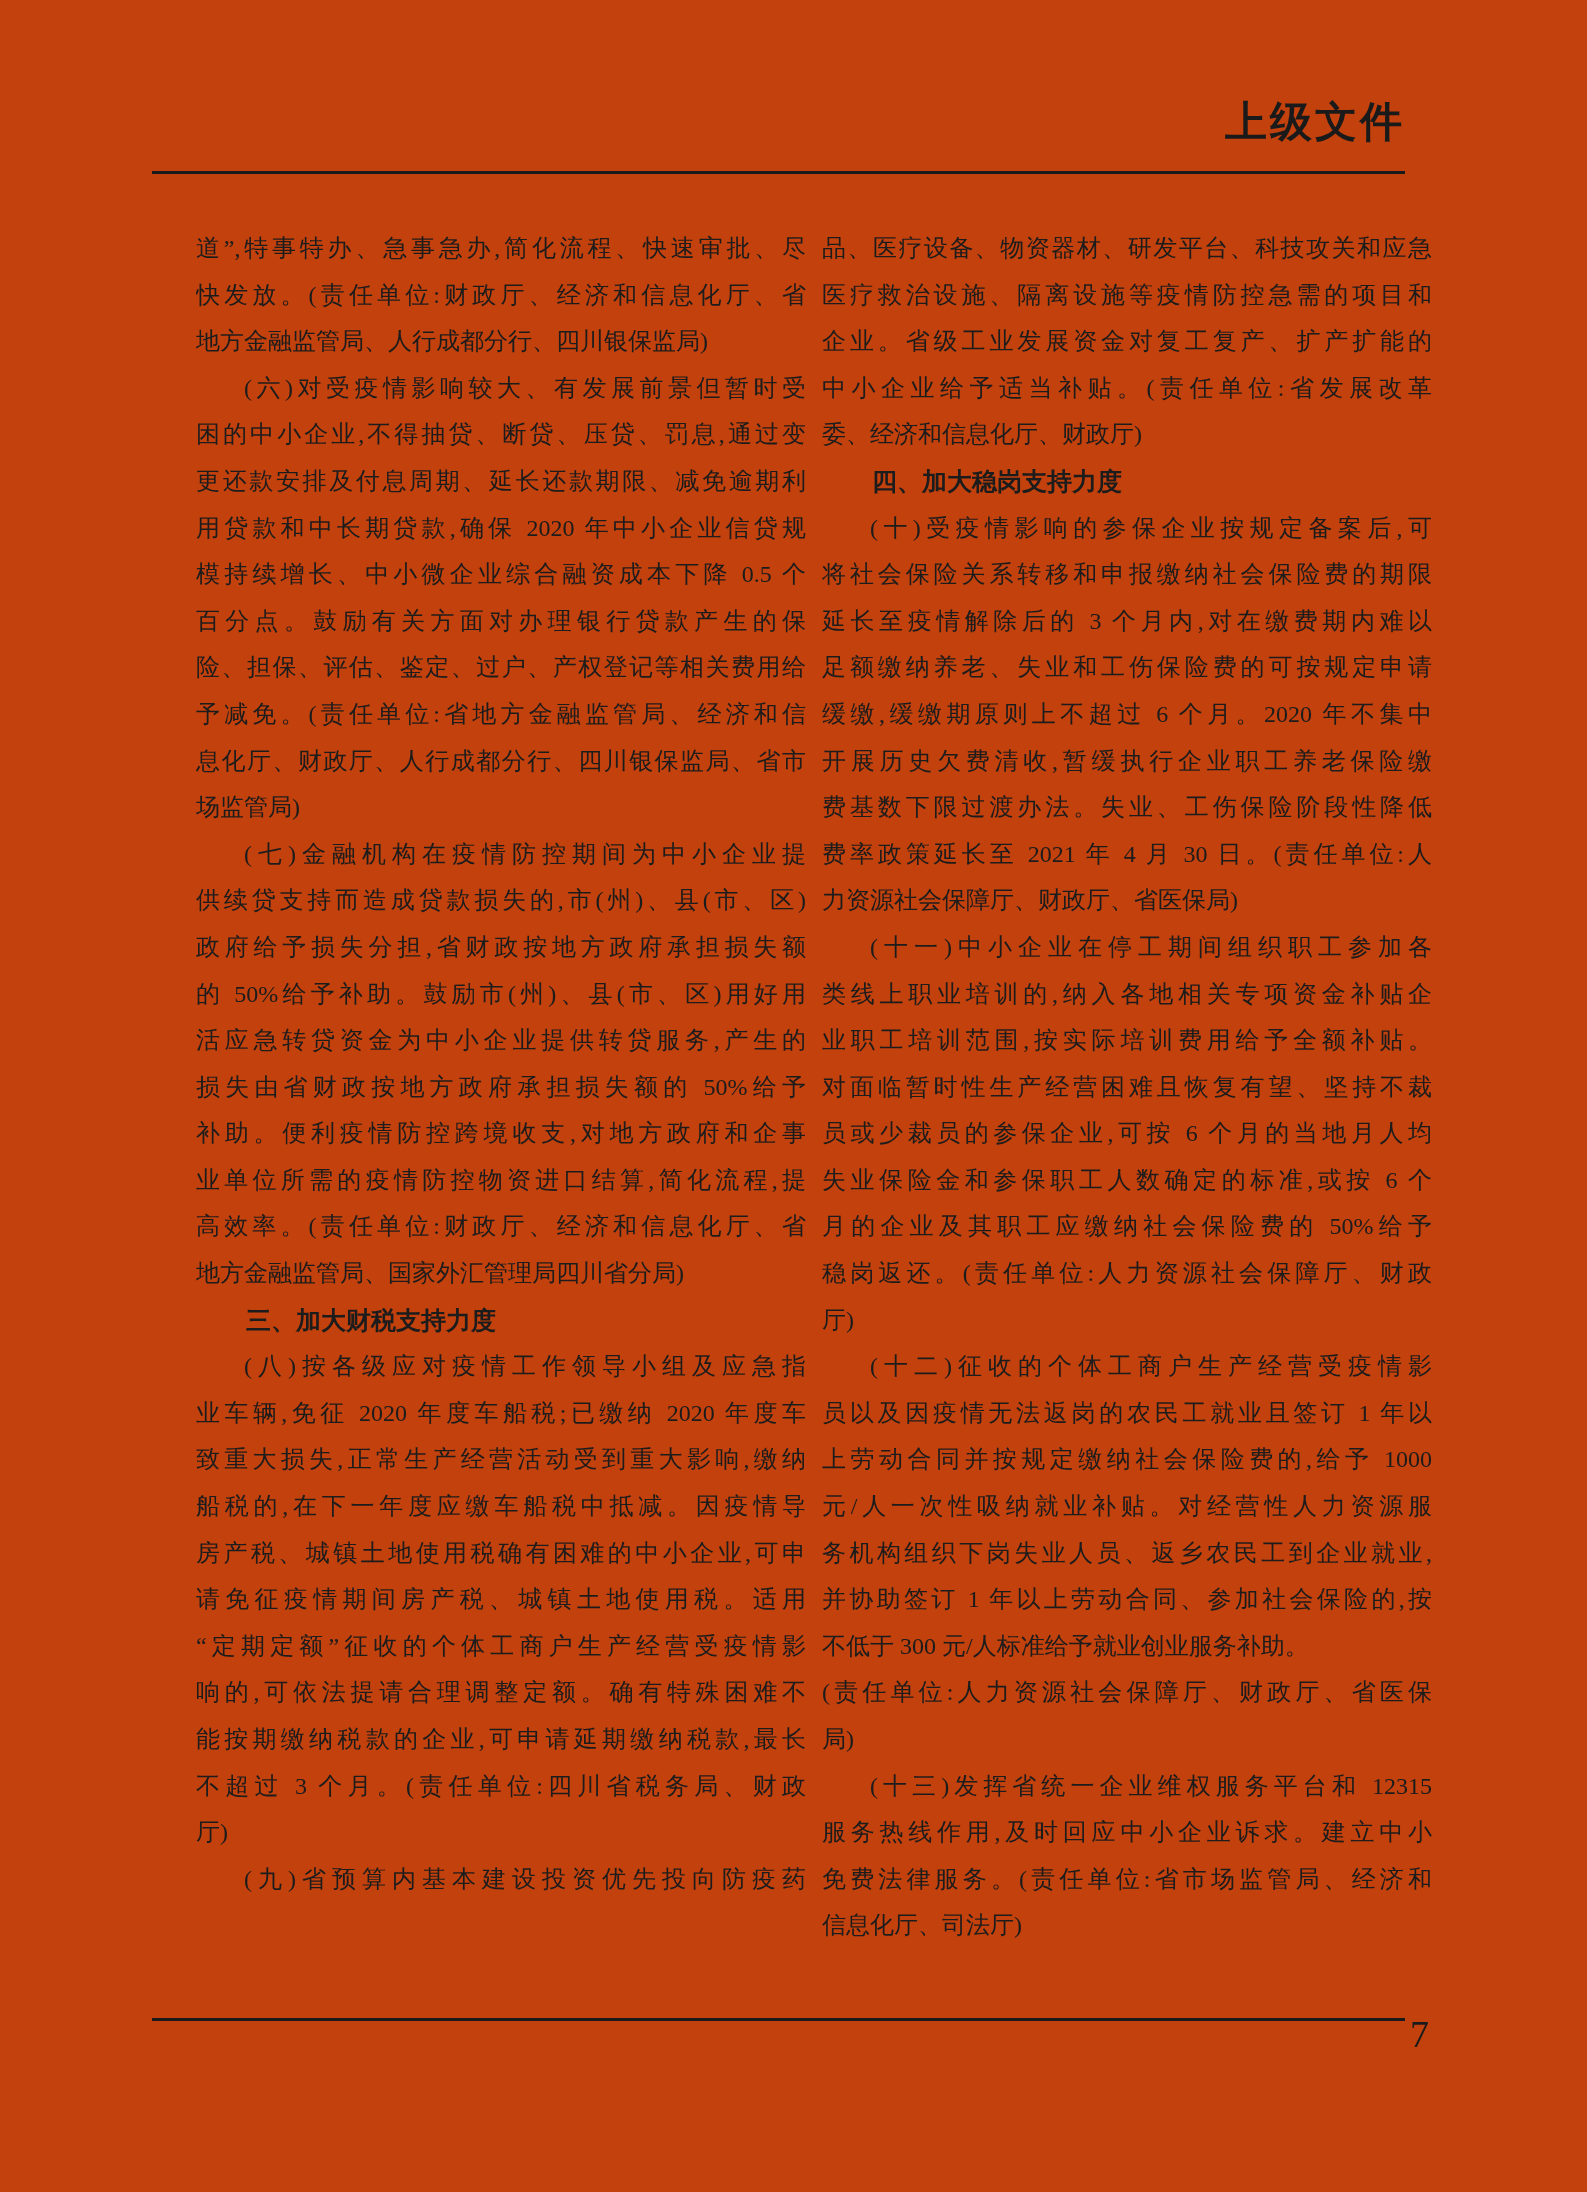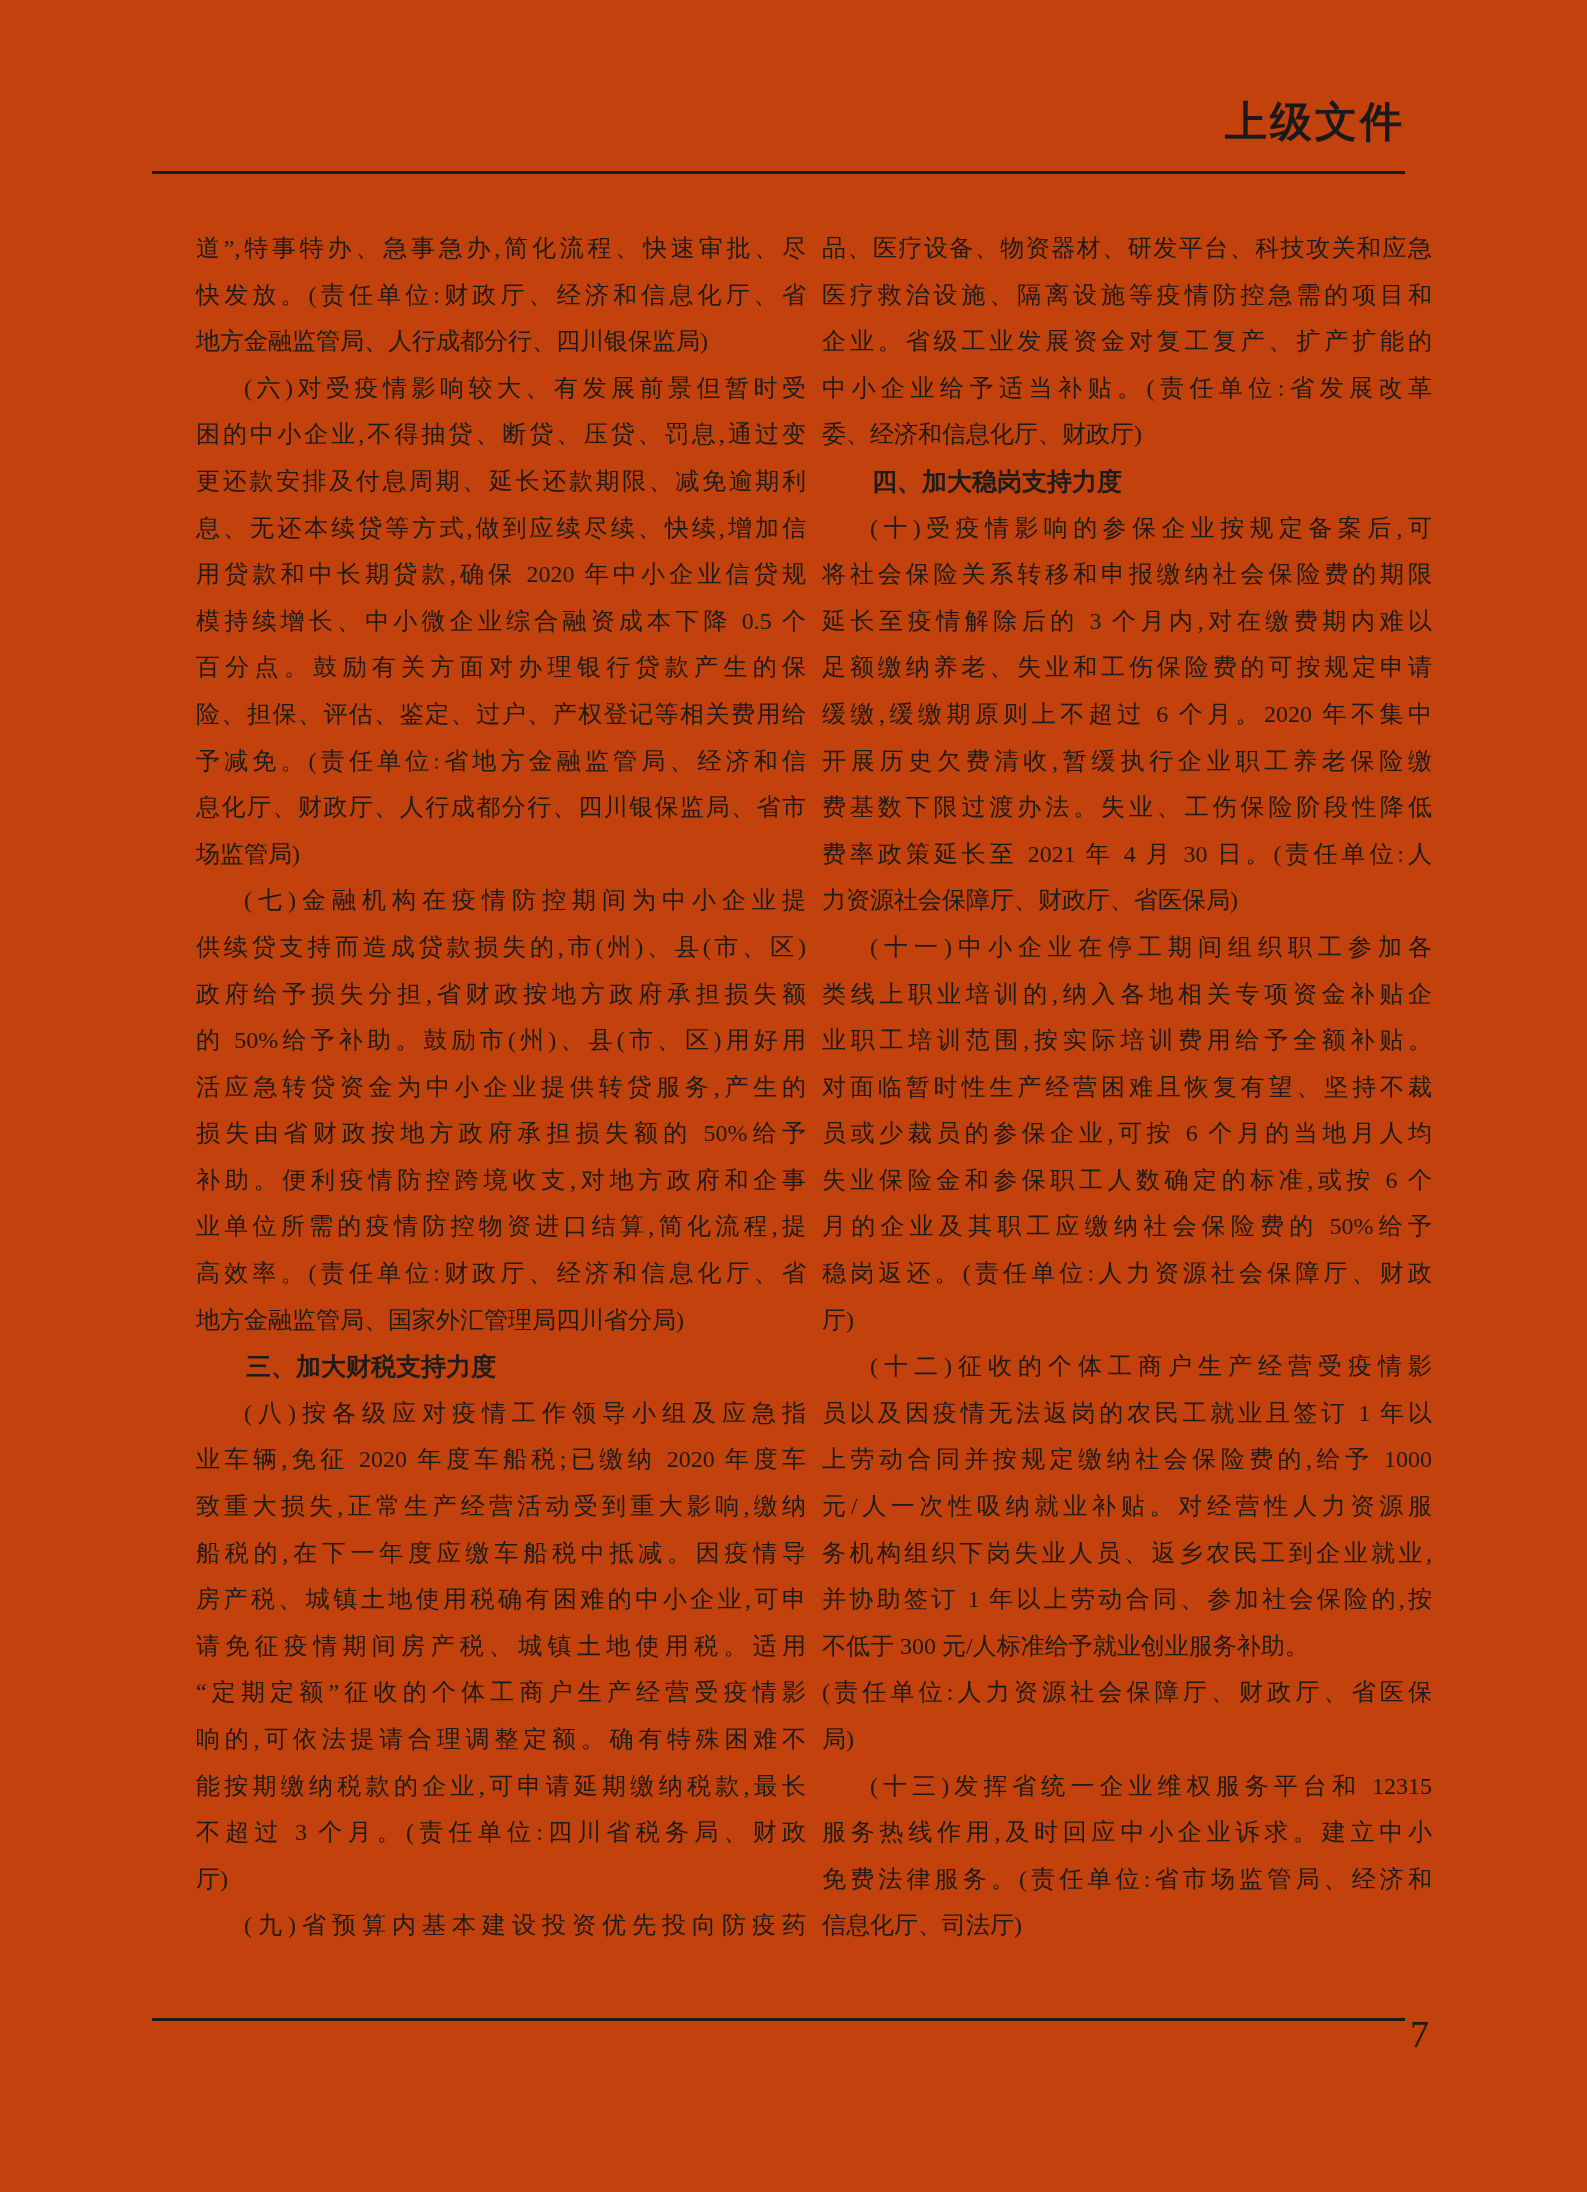--- a/index.html
+++ b/index.html
@@ -92,21 +92,20 @@
   <div class="header-title">上级文件</div>
   <div class="header-rule"></div>
 
   <div class="col col-left">
       <div class="line">道”,特事特办、急事急办,简化流程、快速审批、尽</div>
       <div class="line">快发放。(责任单位:财政厅、经济和信息化厅、省</div>
       <div class="line end">地方金融监管局、人行成都分行、四川银保监局)</div>
       <div class="line para">(六)对受疫情影响较大、有发展前景但暂时受</div>
       <div class="line">困的中小企业,不得抽贷、断贷、压贷、罚息,通过变</div>
       <div class="line">更还款安排及付息周期、延长还款期限、减免逾期利</div>
-      <div class="line">息、无还本续贷等方式,做到应续尽续、快续,增加信</div>
       <div class="line">用贷款和中长期贷款,确保 2020 年中小企业信贷规</div>
       <div class="line">模持续增长、中小微企业综合融资成本下降 0.5 个</div>
       <div class="line">百分点。鼓励有关方面对办理银行贷款产生的保</div>
       <div class="line">险、担保、评估、鉴定、过户、产权登记等相关费用给</div>
       <div class="line">予减免。(责任单位:省地方金融监管局、经济和信</div>
       <div class="line">息化厅、财政厅、人行成都分行、四川银保监局、省市</div>
       <div class="line end">场监管局)</div>
       <div class="line para">(七)金融机构在疫情防控期间为中小企业提</div>
       <div class="line">供续贷支持而造成贷款损失的,市(州)、县(市、区)</div>
       <div class="line">政府给予损失分担,省财政按地方政府承担损失额</div>

